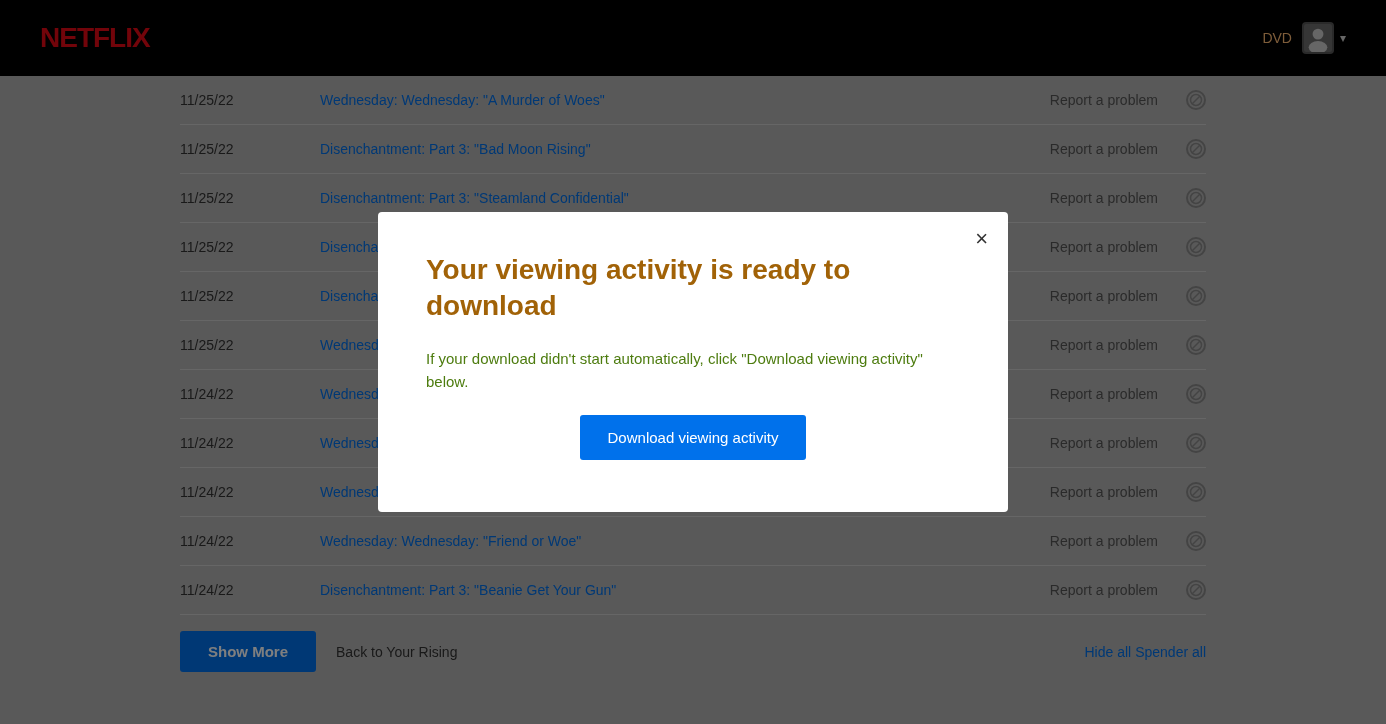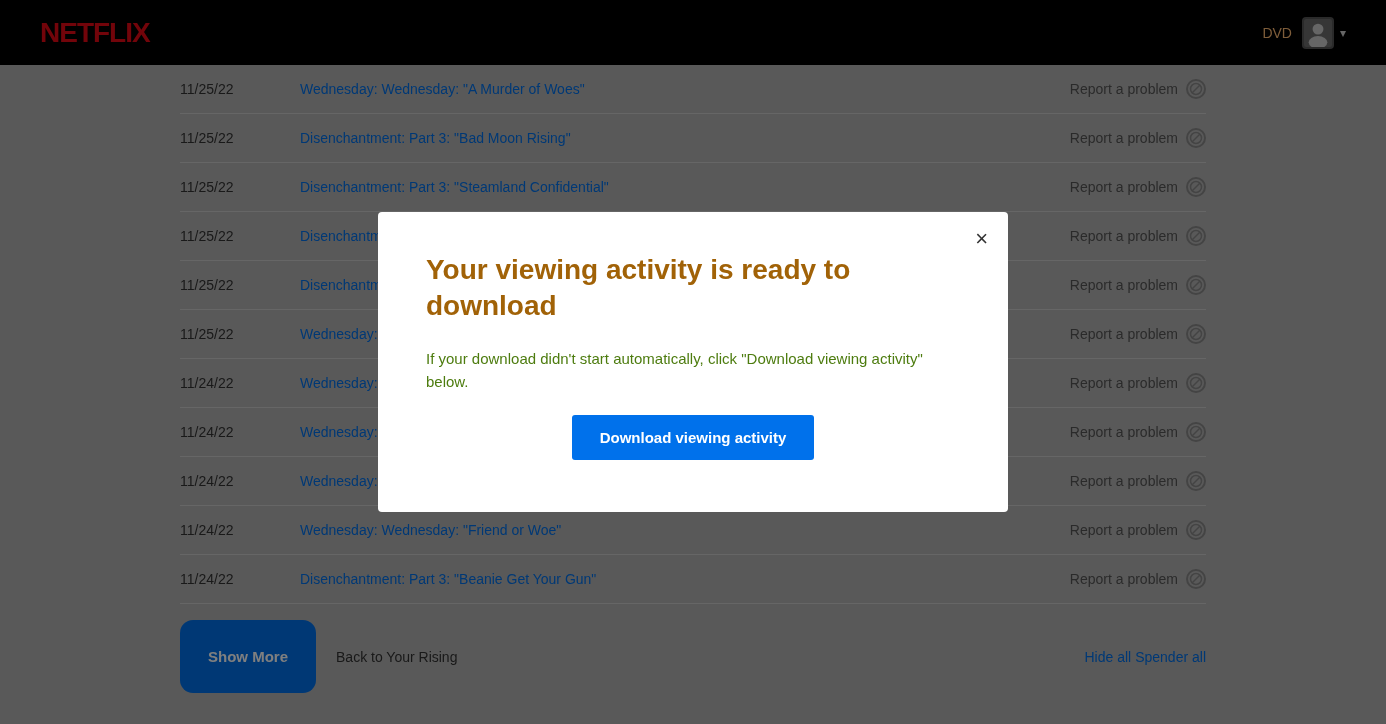--- a/index.html
+++ b/index.html
@@ -8,21 +8,21 @@
       background: #141414;
       color: #fff;
       width: 1386px;
       min-height: 724px;
       overflow: hidden;
     }
 
     
     .header {
       background: #000;
-      height: 65px;
+      height: 76px;
       display: flex;
       align-items: center;
       justify-content: space-between;
       padding: 0 40px;
       position: relative;
       z-index: 10;
     }
     .netflix-logo {
       font-size: 28px;
       font-weight: 900;
@@ -71,20 +71,21 @@
     
     .activity-table {
       width: 100%;
     }
     .activity-row {
       display: flex;
       align-items: center;
       border-bottom: 1px solid #ccc;
       padding: 14px 0;
       background: transparent;
+      gap: 20px;
     }
     .activity-date {
       width: 120px;
       font-size: 14px;
       color: #333;
       flex-shrink: 0;
     }
     .activity-title {
       flex: 1;
       font-size: 14px;
@@ -120,25 +121,25 @@
     }
     .footer-left {
       display: flex;
       gap: 20px;
       align-items: center;
     }
     .show-more-btn {
       background: #0071eb;
       color: #fff;
       border: none;
-      padding: 28px 28px;
+      padding: 12px 28px;
       font-size: 15px;
       font-weight: 600;
       cursor: pointer;
-      border-radius: 13px;
+      border-radius: 3px;
     }
     .back-link {
       font-size: 14px;
       color: #333;
       cursor: pointer;
       text-decoration: none;
     }
     .footer-right {
       display: flex;
       gap: 4px;
@@ -191,21 +192,21 @@
       color: #4d7c0f;
       margin-bottom: 22px;
       line-height: 1.5;
     }
     .download-btn {
       background: #0071eb;
       color: #fff;
       border: none;
       padding: 14px 28px;
       font-size: 15px;
-      font-weight: 700;
+      font-weight: 400;
       cursor: pointer;
       border-radius: 3px;
       display: block;
       margin: 12px auto;
     }
   </style>
 </head>
 <body>
 
 <header class="header">

